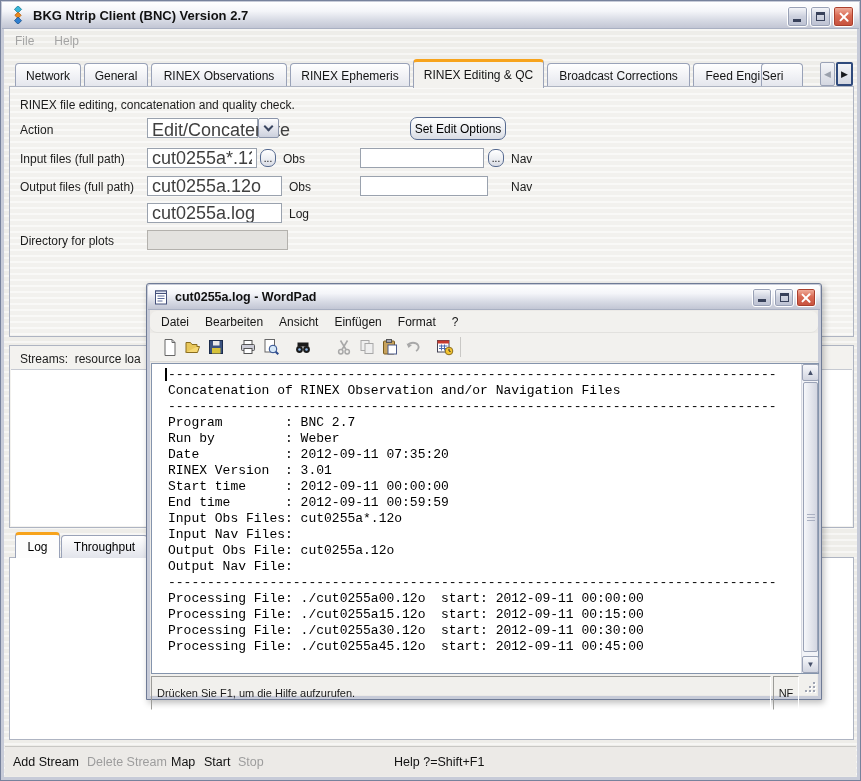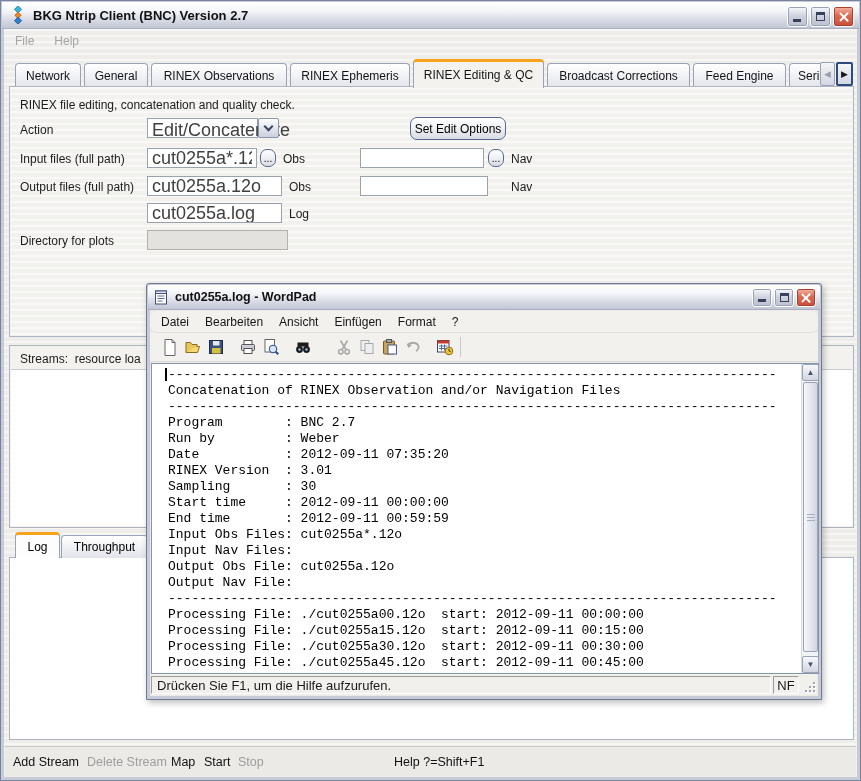--- a/index.html
+++ b/index.html
@@ -133,22 +133,22 @@
     display:flex; align-items:center; justify-content:center; font-size:8px; color:#46506a; }
   #sb-thumb { position:absolute; left:1px; width:15px; top:18px; height:270px;
     background:linear-gradient(90deg,#f6f7fa,#d3d6e1); border:1px solid #9aa2b6; border-radius:2px; }
   .sb-grip { position:absolute; left:3px; top:50%; width:8px; height:7px; margin-top:-3px;
     background:repeating-linear-gradient(180deg,#aab0c2 0 1px,transparent 1px 3px); }
 
   
   #wp-statusbar { position:absolute; left:4px; right:4px; bottom:4px; height:21px;
     background:#f1f0ed; }
   .sb-panel { position:absolute; top:2px; bottom:1px; border:1px solid;
-    border-color:#9b9b98 #ffffff #ffffff #9b9b98; font-size:13px; color:#1a1a1a;
-    display:flex; align-items:center; padding:0 5px; }
+    border-color:#9b9b98 #ffffff #ffffff #9b9b98; font-size:11px; color:#1a1a1a;
+    display:flex; align-items:center; padding:16px 5px; }
   #wp-status-main { left:0; right:46px; }
   #wp-status-nf { right:18px; width:26px; justify-content:center; }
   .resize-grip { position:absolute; right:2px; bottom:3px; width:12px; height:12px; }
   .resize-grip i { position:absolute; width:2px; height:2px; background:#9fa4b2;
     box-shadow:1px 1px 0 #fff; }
   .resize-grip i:nth-child(1){ right:0; bottom:8px; }
   .resize-grip i:nth-child(2){ right:4px; bottom:4px; }
   .resize-grip i:nth-child(3){ right:0; bottom:4px; }
   .resize-grip i:nth-child(4){ right:8px; bottom:0; }
   .resize-grip i:nth-child(5){ right:4px; bottom:0; }
@@ -187,21 +187,21 @@
     <span class="menu-item">Help</span>
   </div>
 
   <div class="tab" style="left:14px;width:66px;">Network</div>
   <div class="tab" style="left:83px;width:64px;">General</div>
   <div class="tab" style="left:150px;width:136px;">RINEX Observations</div>
   <div class="tab active" style="left:412px;width:131px;">RINEX Editing &amp; QC</div>
   <div class="tab" style="left:289px;width:120px;">RINEX Ephemeris</div>
   <div class="tab" style="left:546px;width:143px;">Broadcast Corrections</div>
   <div class="tab" style="left:692px;width:93px;">Feed Engine</div>
-  <div class="tab" style="left:788px;width:42px;justify-content:flex-start;padding-left:8px;">Seri</div>
+  <div class="tab" style="left:760px;width:42px;justify-content:flex-start;">Seri</div>
   <div class="tabscroll" style="left:819px;width:15px;color:#9aa0ac;">◀</div>
   <div class="tabscroll focus" style="left:835px;width:17px;color:#16181c;">▶</div>
 
   <div class="panel-box" id="edit-panel">
     <span class="form-label" style="left:10px;top:11px;">RINEX file editing, concatenation and quality check.</span>
 
     <span class="form-label" style="left:10px;top:36px;">Action</span>
     <div class="field" style="left:137px;top:31px;width:111px;">Edit/Concatenate</div>
     <div class="combo-btn" style="left:248px;top:31px;width:21px;height:20px;">
         <i class="chev"></i>
@@ -374,21 +374,20 @@
   <div id="wp-textarea">
     <span id="wp-caret"></span>
     <div id="wp-textlines">
       <div class="log-line">------------------------------------------------------------------------------</div>
       <div class="log-line">Concatenation of RINEX Observation and/or Navigation Files</div>
       <div class="log-line">------------------------------------------------------------------------------</div>
       <div class="log-line">Program        : BNC 2.7</div>
       <div class="log-line">Run by         : Weber</div>
       <div class="log-line">Date           : 2012-09-11 07:35:20</div>
       <div class="log-line">RINEX Version  : 3.01</div>
-      <div class="log-line">Sampling       : 30</div>
       <div class="log-line">Start time     : 2012-09-11 00:00:00</div>
       <div class="log-line">End time       : 2012-09-11 00:59:59</div>
       <div class="log-line">Input Obs Files: cut0255a*.12o</div>
       <div class="log-line">Input Nav Files:</div>
       <div class="log-line">Output Obs File: cut0255a.12o</div>
       <div class="log-line">Output Nav File:</div>
       <div class="log-line">------------------------------------------------------------------------------</div>
       <div class="log-line">Processing File: ./cut0255a00.12o  start: 2012-09-11 00:00:00</div>
       <div class="log-line">Processing File: ./cut0255a15.12o  start: 2012-09-11 00:15:00</div>
       <div class="log-line">Processing File: ./cut0255a30.12o  start: 2012-09-11 00:30:00</div>

